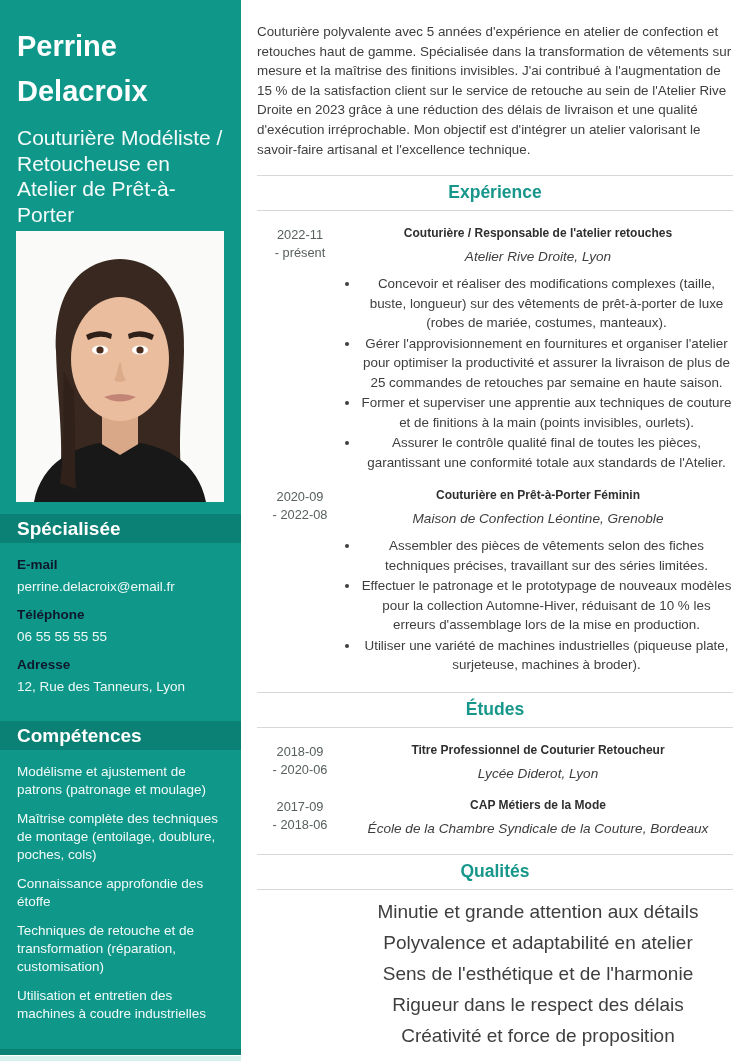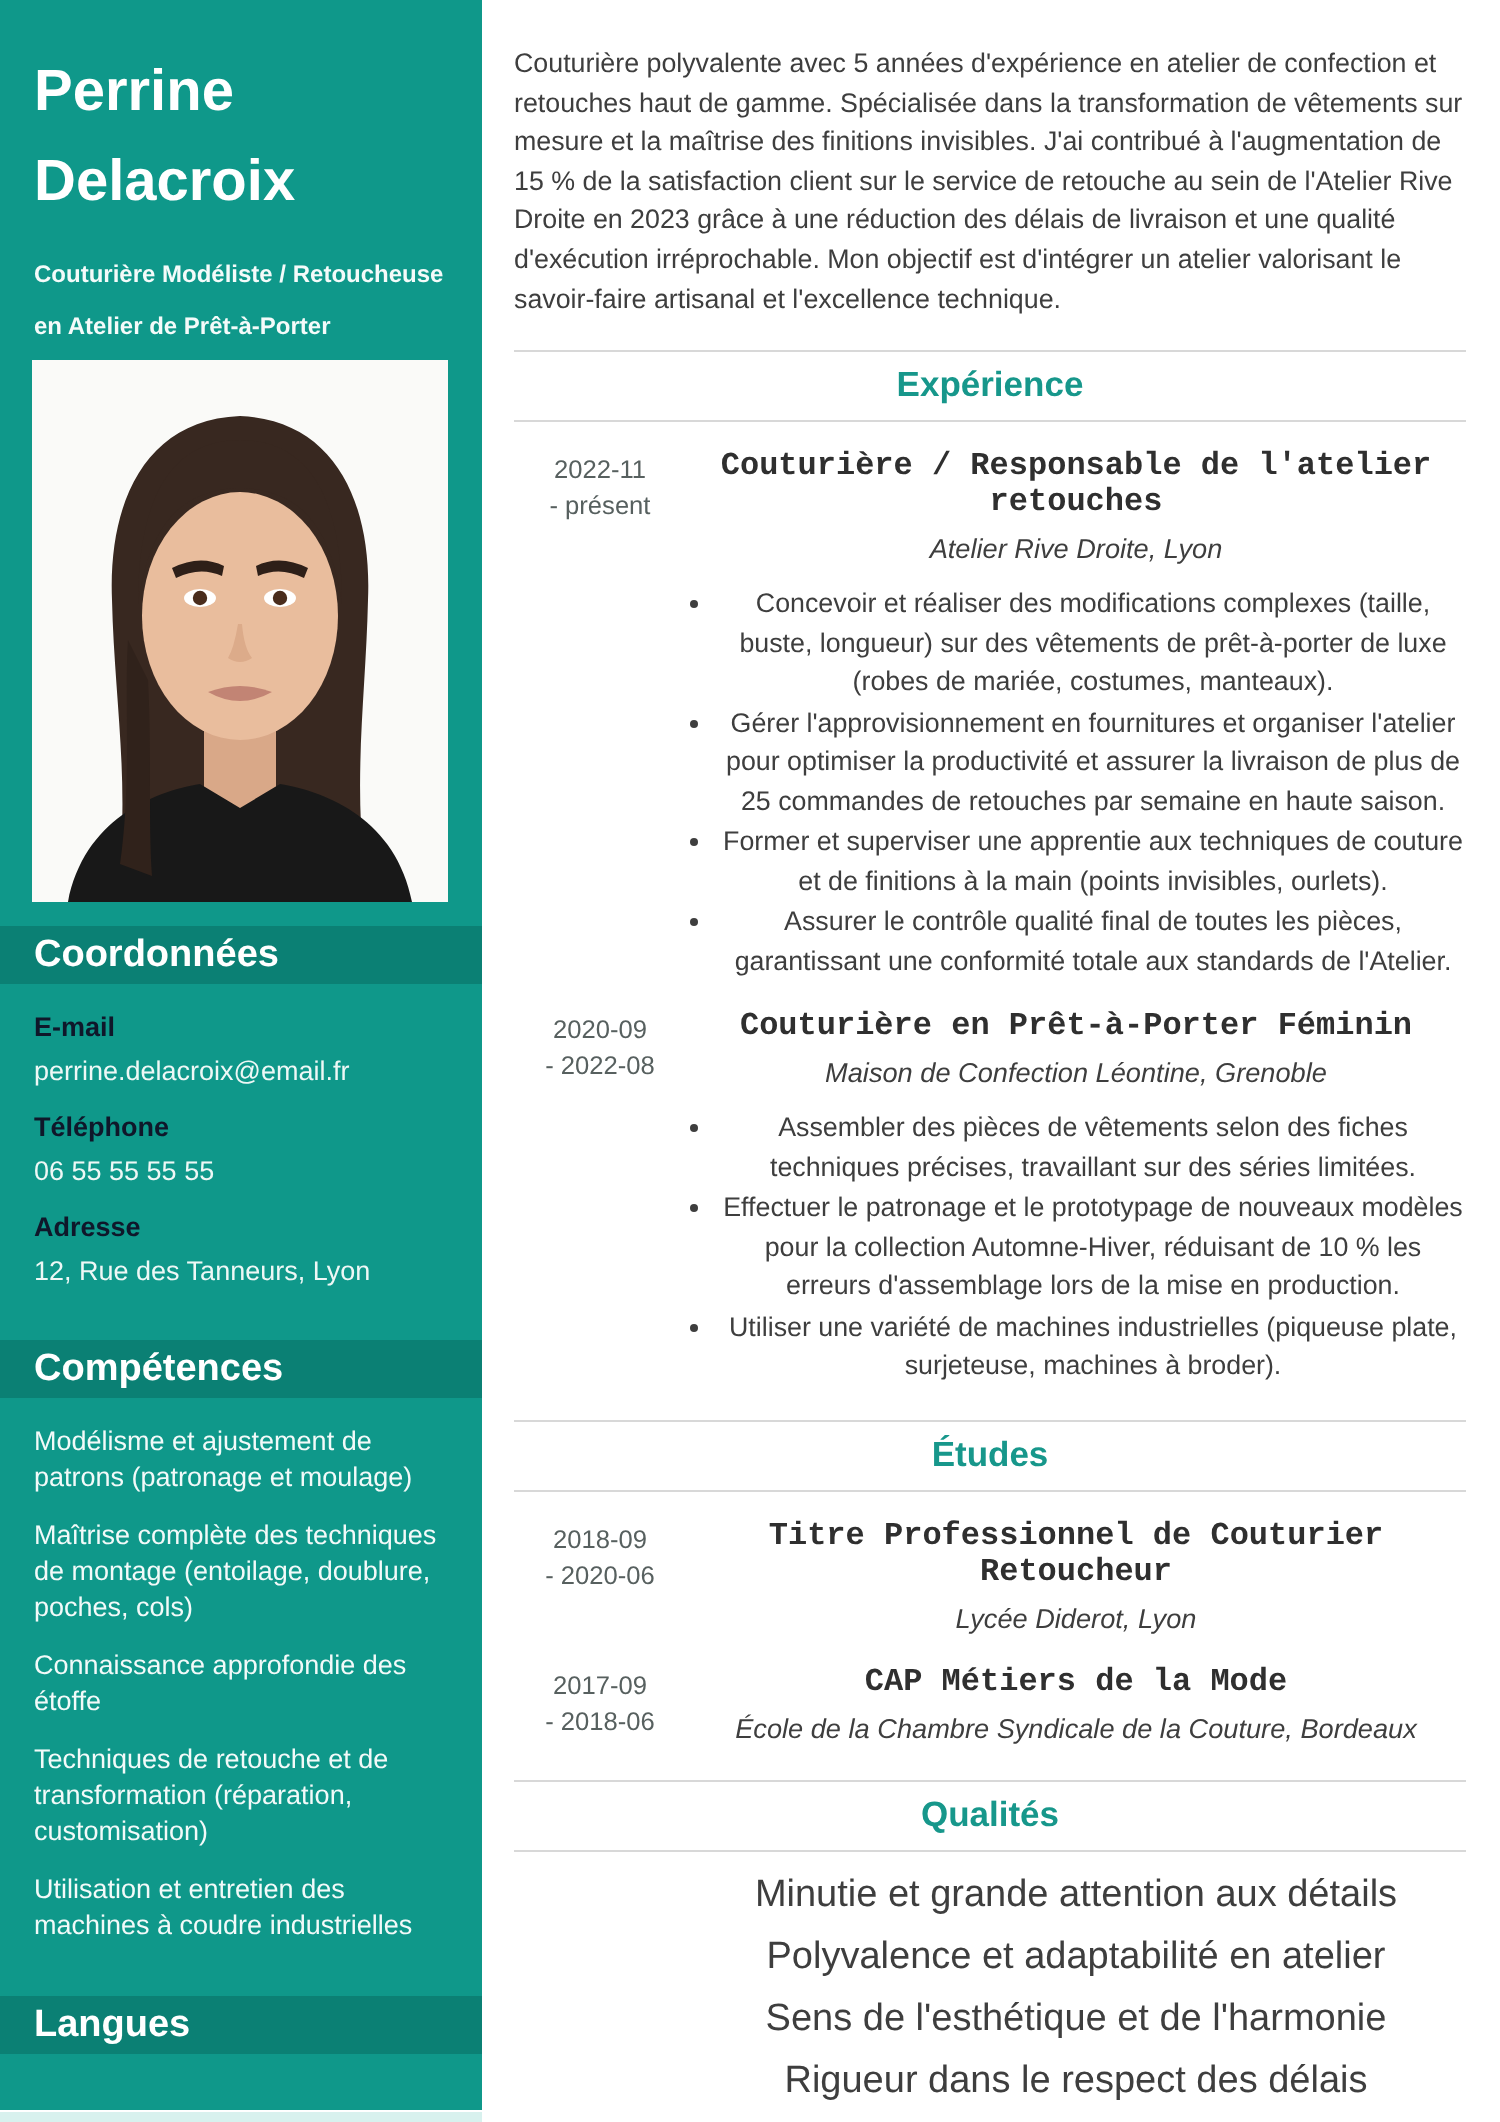--- a/index.html
+++ b/index.html
@@ -14,41 +14,41 @@
   *{margin:0;padding:0;box-sizing:border-box;}
   html,body{background:#ffffff;}
   body{font-family:"Liberation Sans","DejaVu Sans",sans-serif;-webkit-font-smoothing:antialiased;}
   .page{position:relative;width:750px;height:1061px;background:#ffffff;overflow:hidden;}
 
   
   .sidebar{position:absolute;left:0;top:0;width:241px;height:1055px;background:var(--sidebar-teal);color:#ffffff;overflow:hidden;}
   .sidebar-strip{position:absolute;left:0;top:1056px;width:241px;height:5px;background:var(--strip-mint);}
   .identity{padding:24px 17px 0 17px;}
   .name{font-size:29px;font-weight:bold;line-height:45px;color:#ffffff;}
-  .job-title{margin-top:11px;font-size:12px;line-height:25.5px;font-weight:700;color:#f4fbfa;}
+  .job-title{margin-top:11px;font-size:21px;line-height:25.5px;font-weight:400;color:#f4fbfa;}
   .photo-frame{margin:4px 16px 0 16px;width:208px;height:271px;background:#fafaf8;overflow:hidden;}
   .photo-frame svg{display:block;width:100%;height:100%;}
   .side-band{margin-top:12px;height:29px;line-height:29px;background:var(--band-teal);padding-left:17px;font-size:19px;font-weight:bold;color:#ffffff;}
   .side-section{padding:13px 17px 3px 17px;}
   .contact-group{margin-bottom:10px;}
   .contact-label{font-size:13.5px;font-weight:bold;line-height:18px;color:#0f172a;}
   .contact-value{font-size:13.5px;line-height:18px;margin-top:4px;color:#eef8f6;}
   .skill-item{font-size:13.5px;line-height:18px;margin-bottom:11px;color:#f2faf9;}
 
   
   .main{margin-left:241px;padding:22px 17px 0 16px;color:var(--body-text);}
   .summary{font-size:13.4px;line-height:19.6px;color:var(--body-text);}
   .section{margin-top:16px;text-align:center;}
   .section-head{border-top:1px solid var(--rule-gray);border-bottom:1px solid var(--rule-gray);padding:6px 0 7px 0;}
   .section-head h2{font-size:17.5px;font-weight:bold;color:var(--heading-teal);}
   .section-body{padding-top:13px;}
   .entry{display:flex;margin-bottom:13px;}
   .entry-dates{width:86px;flex-shrink:0;font-size:12.8px;line-height:18px;color:var(--date-gray);padding-top:2px;}
   .entry-main{flex:1;}
-  .entry-title{font-size:16px;font-weight:bold;color:#2f2f2f;line-height:18px;font-family:Liberation Mono, monospace;}
+  .entry-title{font-size:12px;font-weight:bold;color:#2f2f2f;line-height:18px;}
   .entry-org{font-size:13.6px;font-style:italic;color:var(--body-text);margin-top:6px;line-height:18px;}
   ul.bullets{margin:8px 0 0 0;padding-left:17px;}
   ul.bullets li{font-size:13.4px;line-height:19.5px;color:var(--body-text);margin-bottom:1px;}
   .qualities-list{margin:0 0 4px 86px;}
   .quality-item{font-size:19px;line-height:18px;margin-bottom:13px;color:var(--body-text);}
 </style>
 </head>
 <body>
 
 <div class="page">
@@ -85,21 +85,21 @@
         <path d="M103 132 Q 101 144 98 149 Q 104 153 110 149 Q 106 144 105 132 Z" fill="#dcab8a"></path>
 
         <path d="M88 166 Q 104 160 120 166 Q 104 175 88 166 Z" fill="#c28474"></path>
 
         <path d="M18 271 C 26 230 60 216 84 212 L 104 224 L 124 212 C 148 216 182 230 190 271 Z" fill="#181818"></path>
 
         <path d="M44 252 C 50 210 46 170 48 140 L 58 160 C 60 200 58 230 60 258 Z" fill="#30221b"></path>
       </svg>
     </div>
 
-    <div class="side-band">Coordonnées</div>
+    <div class="side-band">Spécialisée</div>
     <div class="side-section">
       <div class="contact-group">
         <div class="contact-label">E-mail</div>
         <div class="contact-value">perrine.delacroix@email.fr</div>
       </div>
       <div class="contact-group">
         <div class="contact-label">Téléphone</div>
         <div class="contact-value">06 55 55 55 55</div>
       </div>
       <div class="contact-group">

